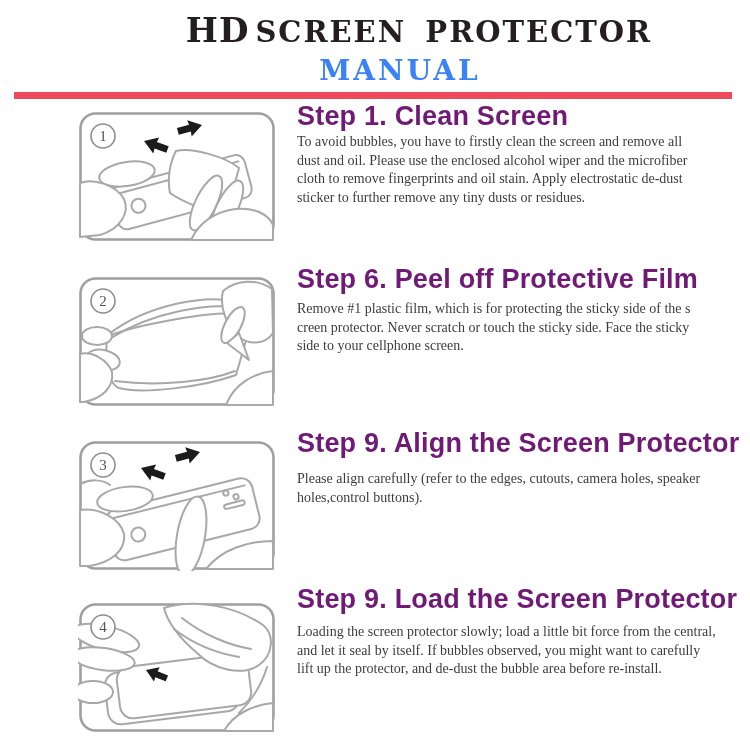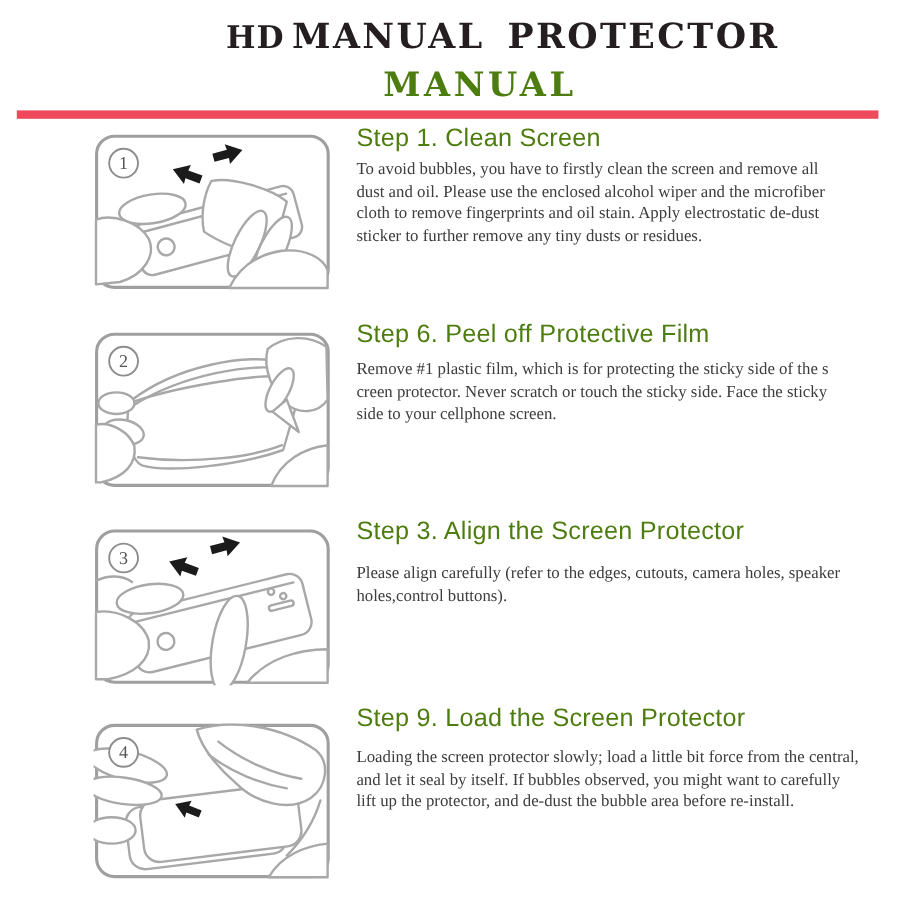--- a/index.html
+++ b/index.html
@@ -3,54 +3,54 @@
 <meta charset="utf-8">
 <style>
   html,body{margin:0;padding:0;background:#fff;}
   .page{position:relative;width:750px;height:750px;background:#fff;overflow:hidden;
         font-family:"Liberation Sans",sans-serif;}
   
   .title-line1{position:absolute;top:13px;left:0;width:100%;box-sizing:border-box;
     padding-left:88px;text-align:center;margin:0;color:#241e20;
     font-family:"DejaVu Serif",serif;font-weight:bold;font-size:29px;line-height:34px;
     letter-spacing:2px;word-spacing:7px;white-space:nowrap;}
-  .title-brand{font-size:26px;margin-right:6px;letter-spacing:1px;margin-top:45px;}
+  .title-brand{font-size:34px;margin-right:6px;letter-spacing:1px;margin-top:45px;}
   .title-line2{position:absolute;top:54px;left:0;width:100%;box-sizing:border-box;
-    padding-left:50px;text-align:center;margin:0;color:#4d7c0f;
+    padding-left:50px;text-align:center;margin:0;color:#3b82f6;
     font-family:"DejaVu Serif",serif;font-weight:bold;font-size:28px;line-height:34px;
     letter-spacing:3px;}
   
   .divider{position:absolute;top:92px;left:14px;width:718px;height:7px;background:#ef4a5b;}
   
   .illus{position:absolute;left:78px;width:198px;height:131px;}
   .bx{fill:#fff;stroke:#9f9f9f;stroke-width:2.6;}
   .art{fill:none;stroke:#a8a8a8;stroke-width:2;stroke-linecap:round;stroke-linejoin:round;}
   .art .w{fill:#fff;}
   .numc{fill:#fff;stroke:#8d8d8d;stroke-width:1.6;}
   .numt{font-family:"Liberation Serif",serif;font-size:15px;fill:#555;text-anchor:middle;}
   .arrow{fill:#1b1b1b;stroke:none;}
   
-  .step-heading{position:absolute;left:297px;margin:0;color:#4d7c0f;
-    font-family:"Liberation Sans",sans-serif;font-weight:400;font-size:21px;line-height:26px;
+  .step-heading{position:absolute;left:297px;margin:0;color:#701a75;
+    font-family:"Liberation Sans",sans-serif;font-weight:700;font-size:27px;line-height:26px;
     letter-spacing:0.2px;white-space:nowrap;}
   .step-body{position:absolute;left:297px;width:470px;margin:0;color:#3c3c3c;
     font-family:"Liberation Serif",serif;font-size:14px;line-height:18.5px;
     white-space:pre-line;}
   #h1{top:103px}#b1{top:133px}
   #h2{top:266px}#b2{top:300px}
   #h3{top:430px}#b3{top:470px}
   #h4{top:586px}#b4{top:623px}
   #i1{top:111px}#i2{top:276px}#i3{top:440px}#i4{top:602px}
 </style>
 </head>
 <body>
 
 <div class="page">
 
-  <h1 class="title-line1"><span class="title-brand">HD</span><span>MANUAL PROTECTOR</span></h1>
+  <h1 class="title-line1"><span class="title-brand">HD</span><span>SCREEN PROTECTOR</span></h1>
   <h1 class="title-line2">MANUAL</h1>
 
   <div class="divider"></div>
 
   <svg id="i1" class="illus" viewBox="0 0 198 131">
     <rect class="bx" x="2.5" y="2.5" width="193" height="126" rx="15"></rect>
     <g class="art">
       <g transform="rotate(-15 100 80)">
         <rect class="w" x="34" y="60" width="138" height="44" rx="9"></rect>
         <line x1="40" y1="67" x2="166" y2="67"></line>
@@ -146,21 +146,21 @@
   <p id="b1" class="step-body">To avoid bubbles, you have to firstly clean the screen and remove all
 dust and oil. Please use the enclosed alcohol wiper and the microfiber
 cloth to remove fingerprints and oil stain. Apply electrostatic de-dust
 sticker to further remove any tiny dusts or residues.</p>
 
   <h2 id="h2" class="step-heading">Step 6. Peel off Protective Film</h2>
   <p id="b2" class="step-body">Remove #1 plastic film, which is for protecting the sticky side of the s
 creen protector. Never scratch or touch the sticky side. Face the sticky
 side to your cellphone screen.</p>
 
-  <h2 id="h3" class="step-heading">Step 3. Align the Screen Protector</h2>
+  <h2 id="h3" class="step-heading">Step 9. Align the Screen Protector</h2>
   <p id="b3" class="step-body">Please align carefully (refer to the edges, cutouts, camera holes, speaker
 holes,control buttons).</p>
 
   <h2 id="h4" class="step-heading">Step 9. Load the Screen Protector</h2>
   <p id="b4" class="step-body">Loading the screen protector slowly; load a little bit force from the central,
 and let it seal by itself. If bubbles observed, you might want to carefully
 lift up the protector, and de-dust the bubble area before re-install.</p>
 
 </div>
 

